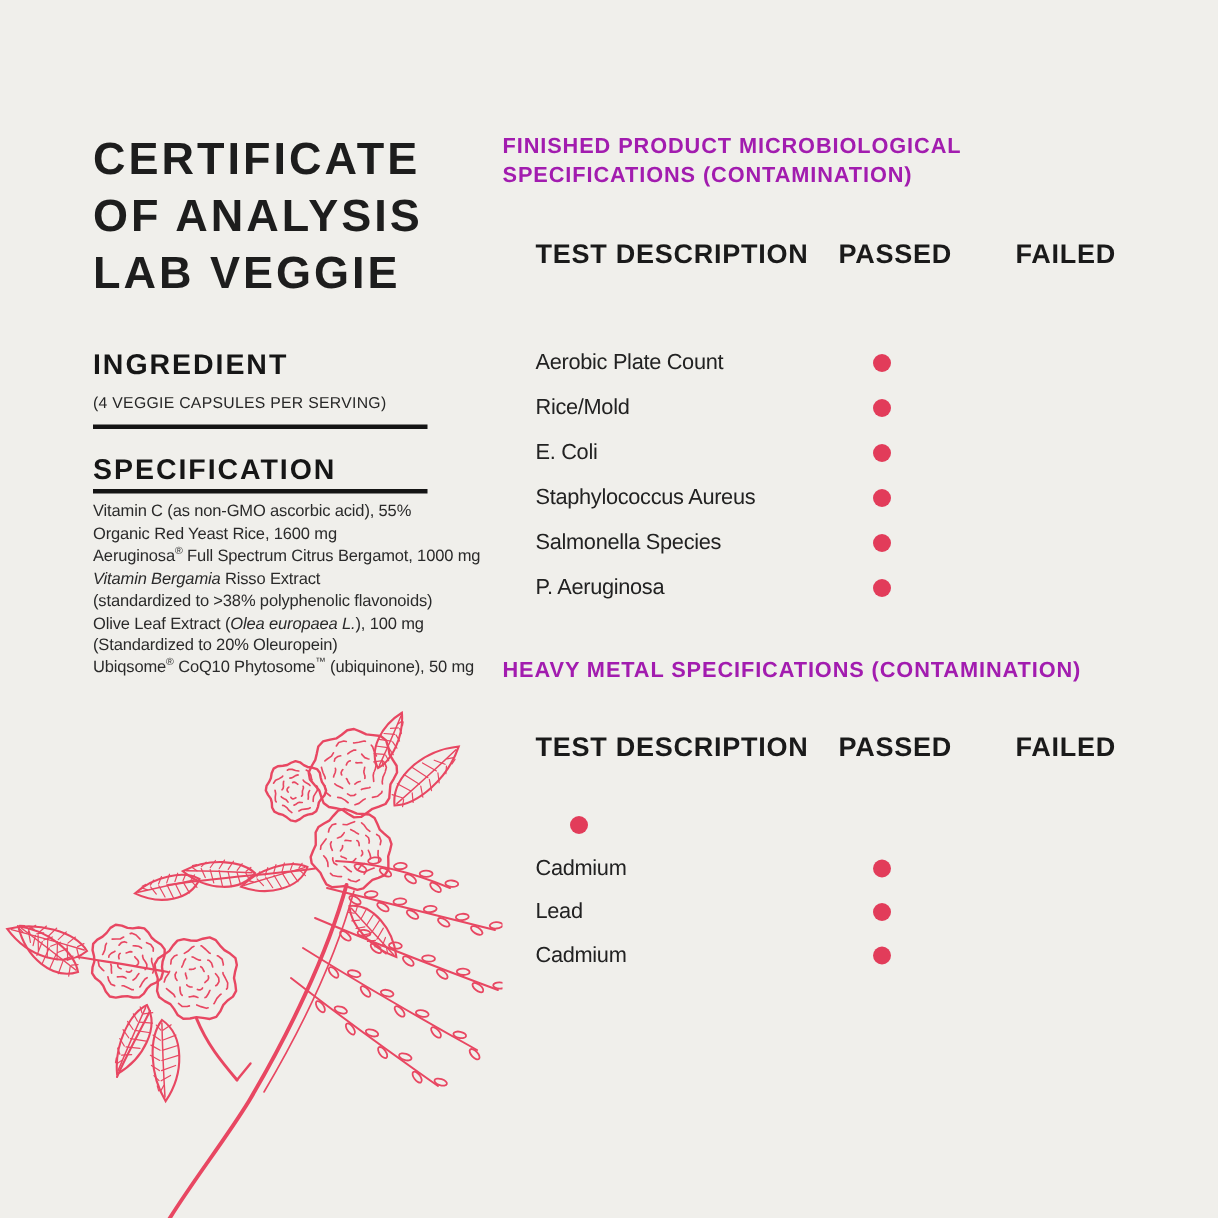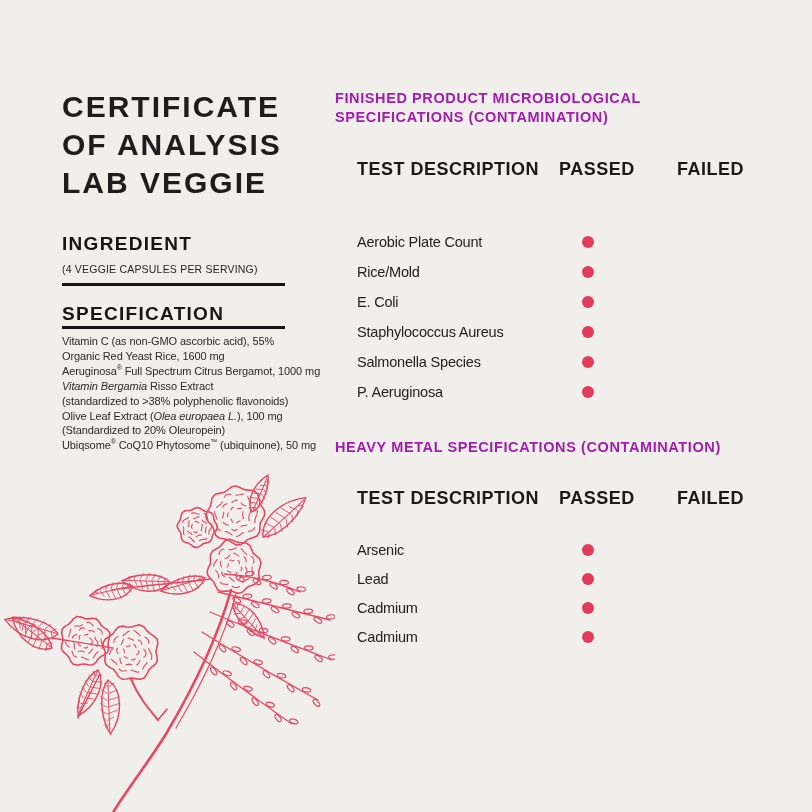--- a/index.html
+++ b/index.html
@@ -170,35 +170,34 @@
   <div>HEAVY METAL SPECIFICATIONS (CONTAMINATION)</div>
 </div>
 
 <div class="abs spec-table thead heavy-table-header">
   <div>TEST DESCRIPTION</div>
   <div>PASSED</div>
   <div>FAILED</div>
 </div>
 <div class="abs spec-table heavy-table-rows" id="heavy-rows">
     <div class="trow">
-      <div class="tcell test">Arsenic</div>
+      <div class="tcell passed">
+        <span class="dot"></span>
+      </div>
+      <div class="tcell failed"></div>
+    </div>
+    <div class="trow">
+      <div class="tcell test">Cadmium</div>
       <div class="tcell passed">
         <span class="dot"></span>
       </div>
       <div class="tcell failed"></div>
     </div>
     <div class="trow">
       <div class="tcell test">Lead</div>
-      <div class="tcell passed">
-        <span class="dot"></span>
-      </div>
-      <div class="tcell failed"></div>
-    </div>
-    <div class="trow">
-      <div class="tcell test">Cadmium</div>
       <div class="tcell passed">
         <span class="dot"></span>
       </div>
       <div class="tcell failed"></div>
     </div>
     <div class="trow">
       <div class="tcell test">Cadmium</div>
       <div class="tcell passed">
         <span class="dot"></span>
       </div>

